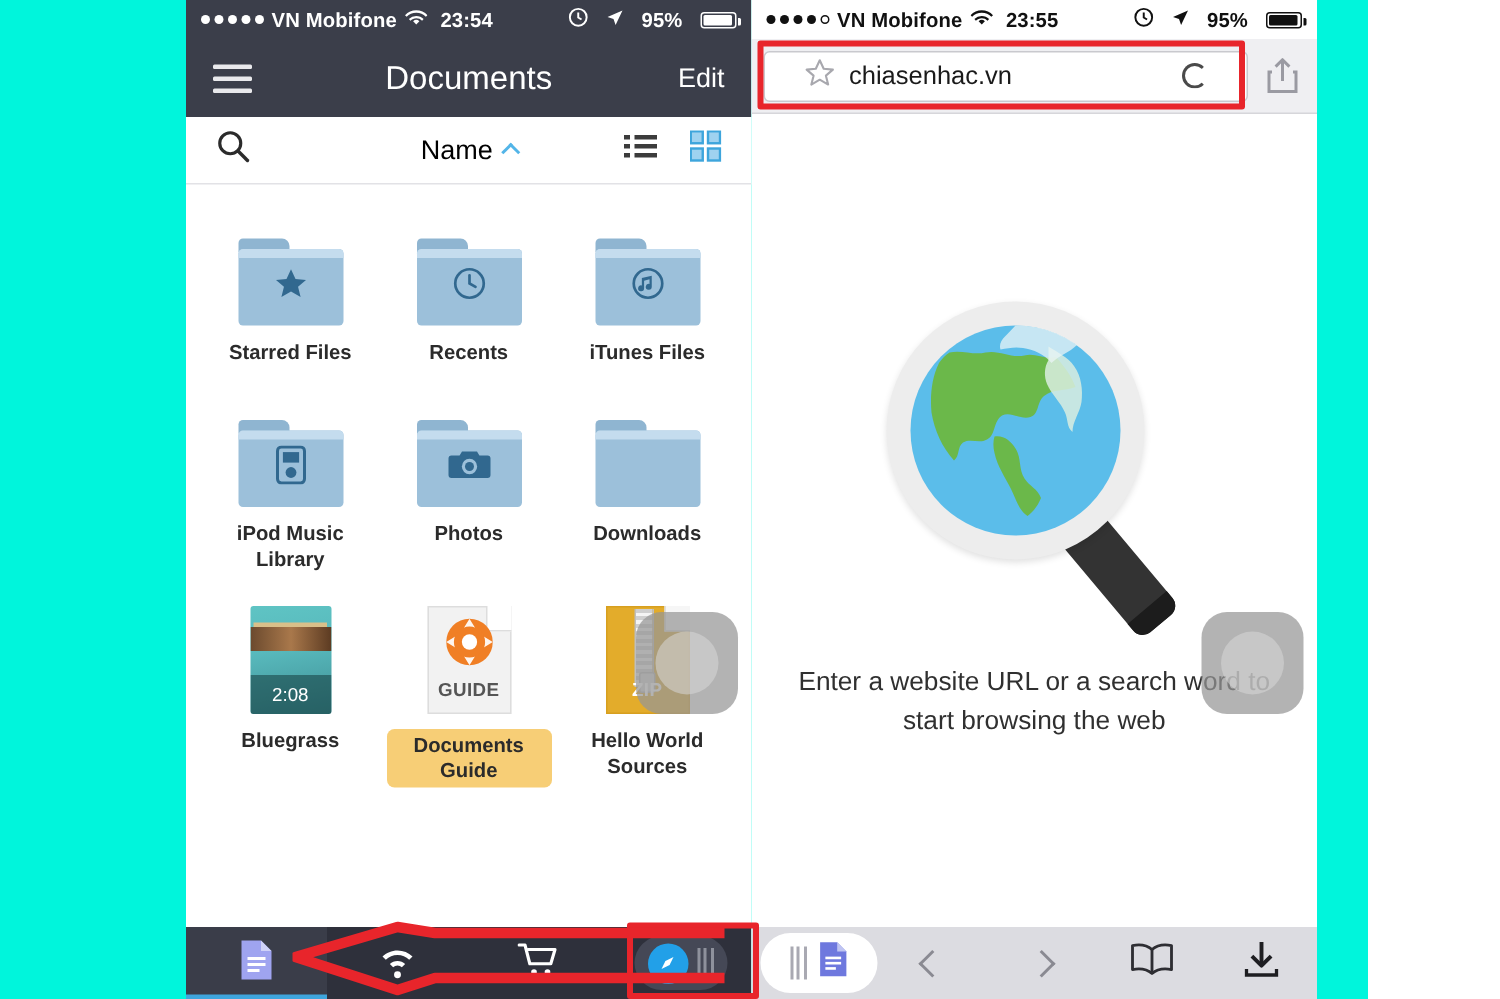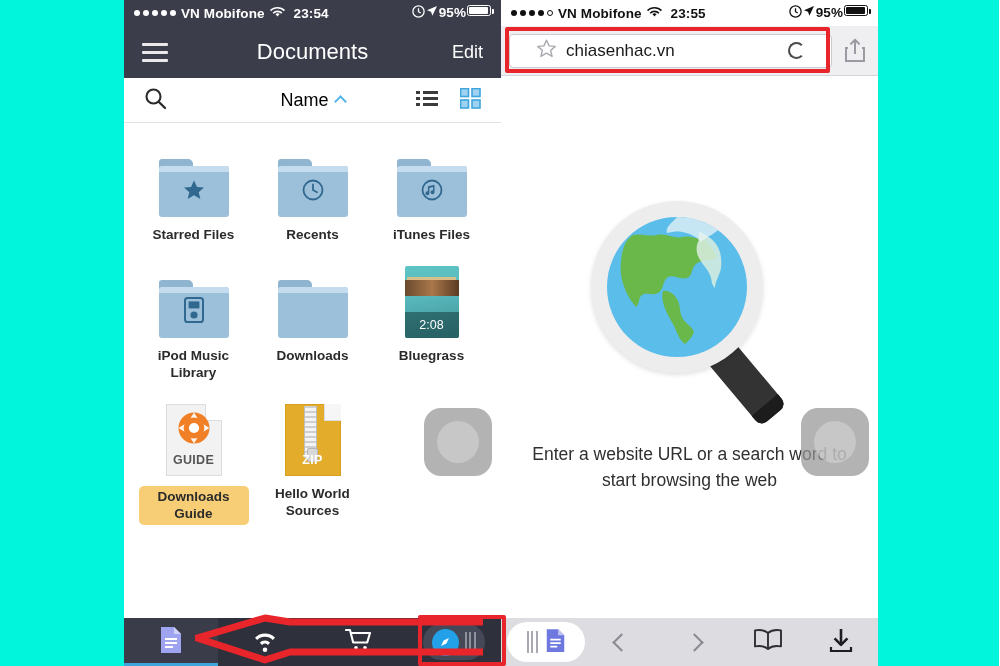--- a/index.html
+++ b/index.html
@@ -4,21 +4,21 @@
 <title>Documents App — Browser Tab Tutorial</title>
 <style>
   * { box-sizing: border-box; margin: 0; padding: 0; }
   html, body {
     width: 1000px; height: 666px;
     font-family: "Liberation Sans", sans-serif;
     overflow: hidden;
   }
   #stage {
     position: relative;
-    width: 999px; height: 666px;
+    width: 912px; height: 666px;
     background: #00F5DC;
   }
 
   
   .phone {
     position: absolute;
     top: 0; height: 666px;
     background: #ffffff;
     overflow: hidden;
   }
@@ -30,21 +30,21 @@
     height: 26px;
     display: flex; align-items: center;
     padding: 0 10px;
     font-size: 13.5px; font-weight: bold;
     letter-spacing: .1px;
     position: relative;
   }
   .sb-dark { background: #3B3E4A; color: #ffffff; }
   .sb-light { background: #ffffff; color: #111111; }
   .sb-left { display: flex; align-items: center; gap: 5px; }
-  .sb-right { display: flex; align-items: flex-start; gap: 1px; margin-left: auto; }
+  .sb-right { display: flex; align-items: center; gap: 12px; margin-left: auto; }
   .dots { display: flex; gap: 3px; align-items: center; }
   .dot { width: 6px; height: 6px; border-radius: 50%; }
   .sb-dark .dot { background: #ffffff; }
   .sb-light .dot { background: #111111; }
   .dot.hollow { background: transparent !important; border: 1.2px solid currentColor; }
   .sb-light .dot.hollow { border-color:#111; }
   .carrier { font-size: 13.5px; }
   .clock { margin-left: 4px; }
   .batt {
     width: 24px; height: 11px;
@@ -428,20 +428,39 @@
                     <rect x="4.6" y="4.4" width="10.8" height="7" fill="#31688F"></rect>
                     <circle cx="10" cy="18" r="3.6" fill="#31688F"></circle>
                   </svg>
               </span>
             </div>
           </div>
         </div>
         <div class="file-label">iPod Music Library</div>
       </div>
 
+      <div class="file-cell">
+        <div class="icon-wrap">
+          <div class="folder">
+              <div class="tab"></div>
+              <div class="body"></div>
+              <div class="lip"></div>
+            <div class="body glyph" style="background:transparent;">
+              <span>
+                <svg width="30" height="22" viewBox="0 0 30 22">
+                    <path d="M10 2h10l1.6 2.6H27A2 2 0 0 1 29 6.6v11A2 2 0 0 1 27 19.6H3A2 2 0 0 1 1 17.6v-11A2 2 0 0 1 3 4.6h5.4z" fill="#31688F"></path>
+                    <circle cx="15" cy="12" r="5.1" fill="#9CC0DA"></circle>
+                    <circle cx="15" cy="12" r="3" fill="#31688F"></circle>
+                  </svg>
+              </span>
+            </div>
+          </div>
+        </div>
+        <div class="file-label">Photos</div>
+      </div>
 
       <div class="file-cell">
         <div class="icon-wrap">
           <div class="folder">
               <div class="tab"></div>
               <div class="body"></div>
               <div class="lip"></div>
             </div>
         </div>
         <div class="file-label">Downloads</div>
@@ -467,21 +486,21 @@
               <svg width="34" height="34" viewBox="0 0 34 34">
                 <circle cx="17" cy="17" r="15.5" fill="#F07F25"></circle>
                 <path d="M17 1.5 21 8a10.4 10.4 0 0 1 5 5l6.5 4-6.5 4a10.4 10.4 0 0 1-5 5l-4 6.5-4-6.5a10.4 10.4 0 0 1-5-5L1.5 17 8 13a10.4 10.4 0 0 1 5-5z" fill="#ffffff" opacity=".92"></path>
                 <circle cx="17" cy="17" r="10.4" fill="#F07F25"></circle>
                 <circle cx="17" cy="17" r="5.1" fill="#ffffff"></circle>
               </svg>
             </span>
             <div class="cap">GUIDE</div>
           </div>
         </div>
-        <div class="file-label highlight">Downloads Guide</div>
+        <div class="file-label highlight">Documents Guide</div>
       </div>
 
       <div class="file-cell">
         <div class="icon-wrap">
           <div class="docfile">
             <div class="page zip"></div>
               <div class="fold zip"></div>
             <div class="zipper"></div>
             <div class="cap zipcap">ZIP</div>
           </div>

